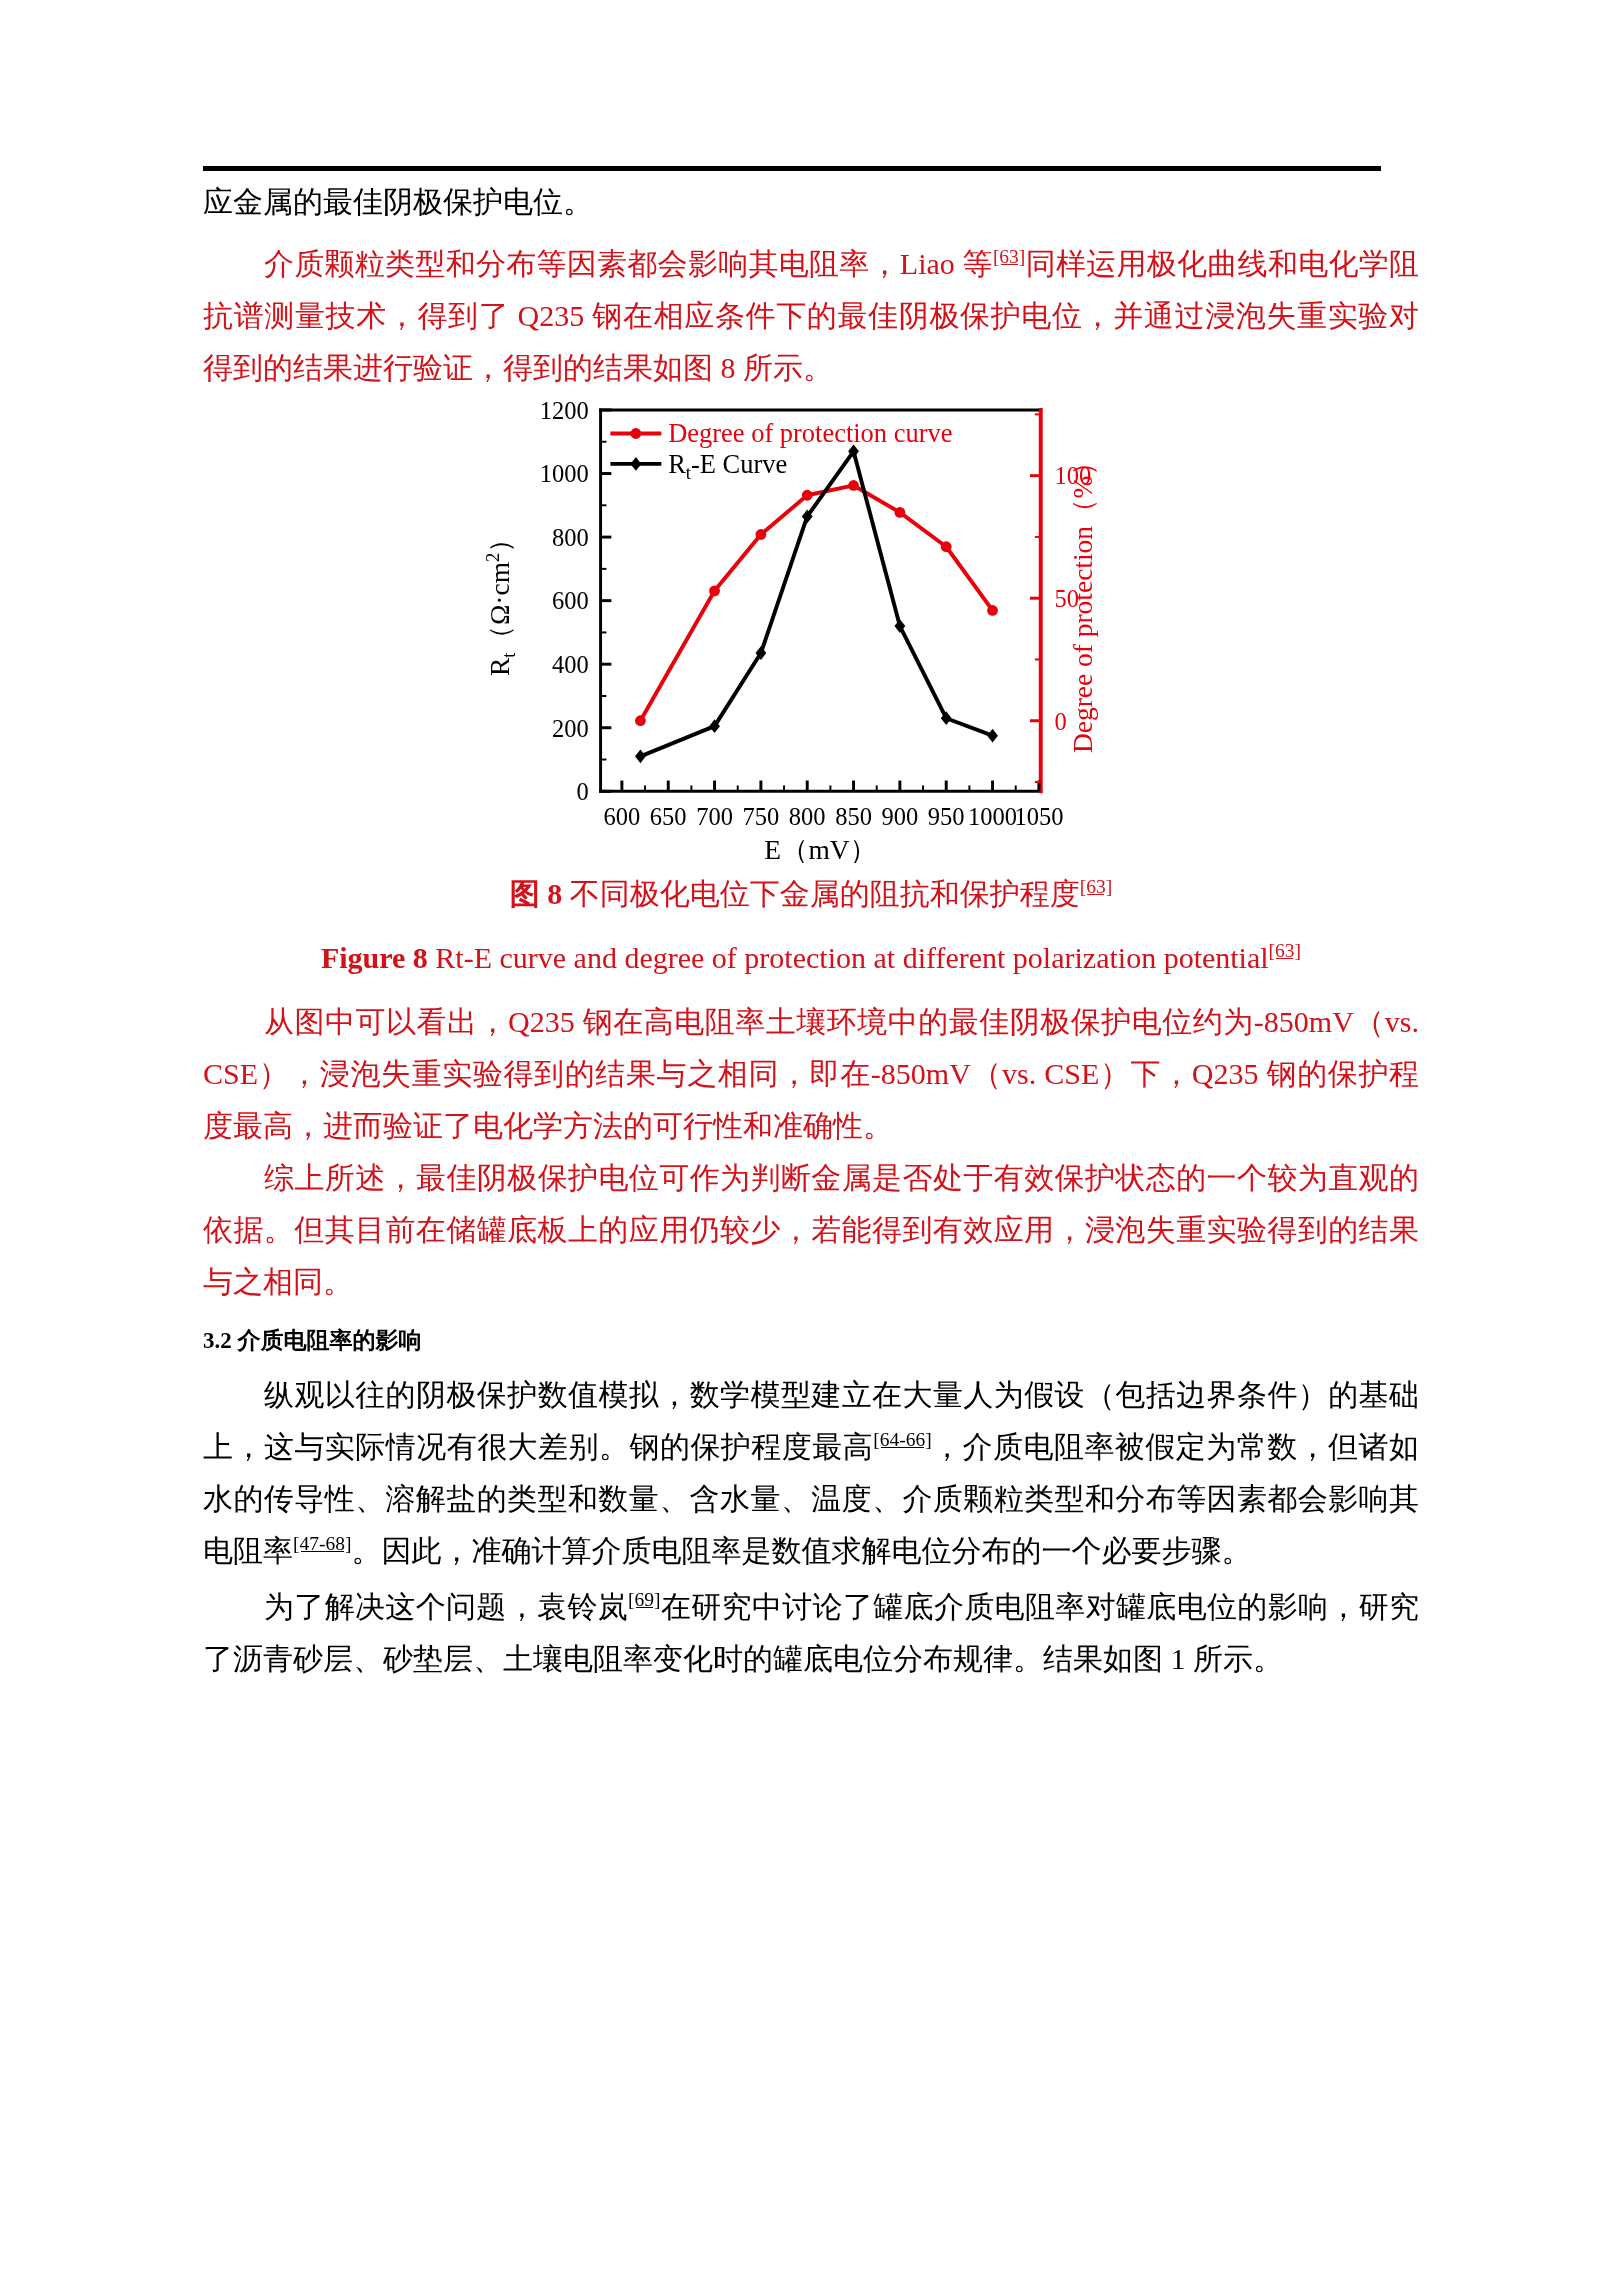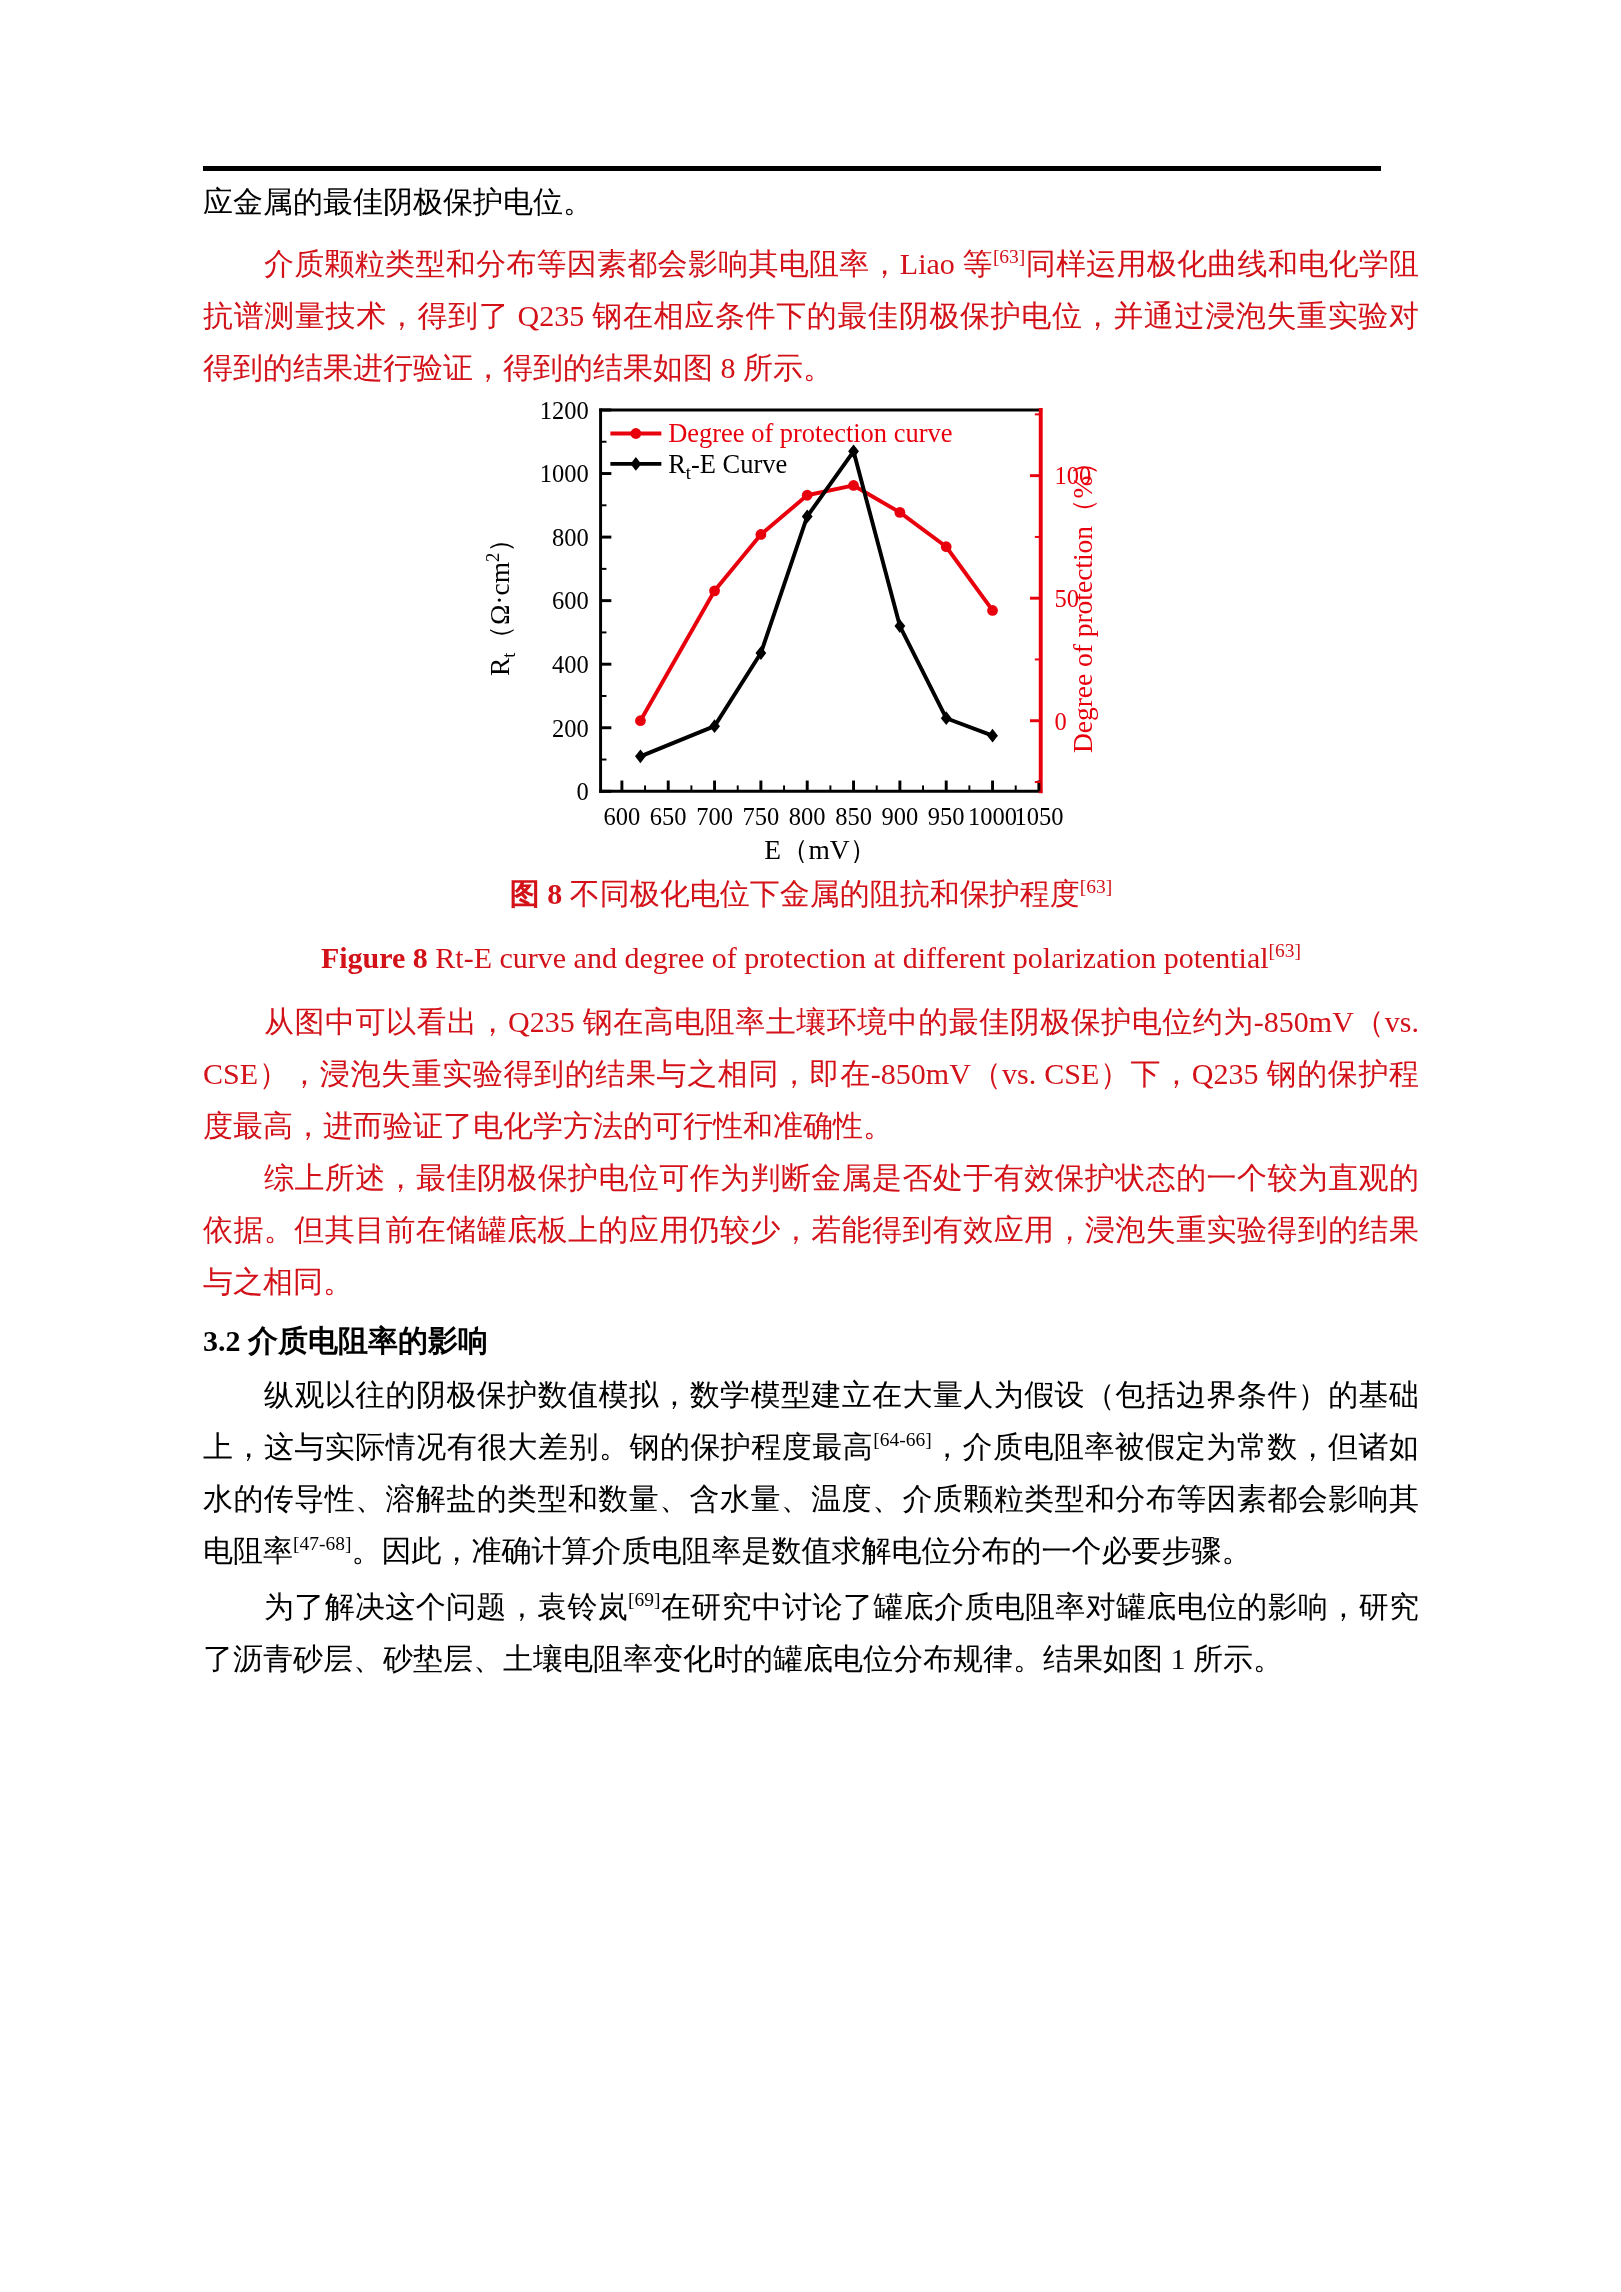--- a/index.html
+++ b/index.html
@@ -16,31 +16,31 @@
     background:#000000;
   }
   .content{
     position:absolute;left:203px;top:176px;width:1216px;
     font-size:30px;line-height:52px;
     text-align:justify;
   }
   .para{margin:0;text-indent:61px;}
   .para.no-indent{text-indent:0;}
   .red{color:#d31119;}
-  sup{font-size:0.65em;line-height:0;vertical-align:super;}
+  sup{font-size:0.65em;line-height:0;vertical-align:super;text-decoration:underline;}
   .p-after-intro{margin-top:9.8px;}
   .figure{margin:7.8px 0 0 277px;width:647px;height:461px;}
   .figure svg{display:block;}
   .figure svg text{font-family:"Liberation Serif","DejaVu Serif",serif;}
   .caption{margin:12px;text-align:center;text-indent:0;}
   .caption-zh{margin-top:5.9px;}
   .caption-en{margin-top:7.8px;}
   .caption b{font-weight:bold;}
   .section-heading{
-    margin:6.9px 0 0 0;font-size:30px;line-height:52px;font-weight:bold;
+    margin:6.9px 0 0 0;font-size:23px;line-height:52px;font-weight:bold;
     text-align:left;text-indent:0;
   }
   .p-last{margin-top:3.9px;}
   .p4{margin-top:2px;}
 </style>
 </head>
 <body>
 
 <div class="page">
 

